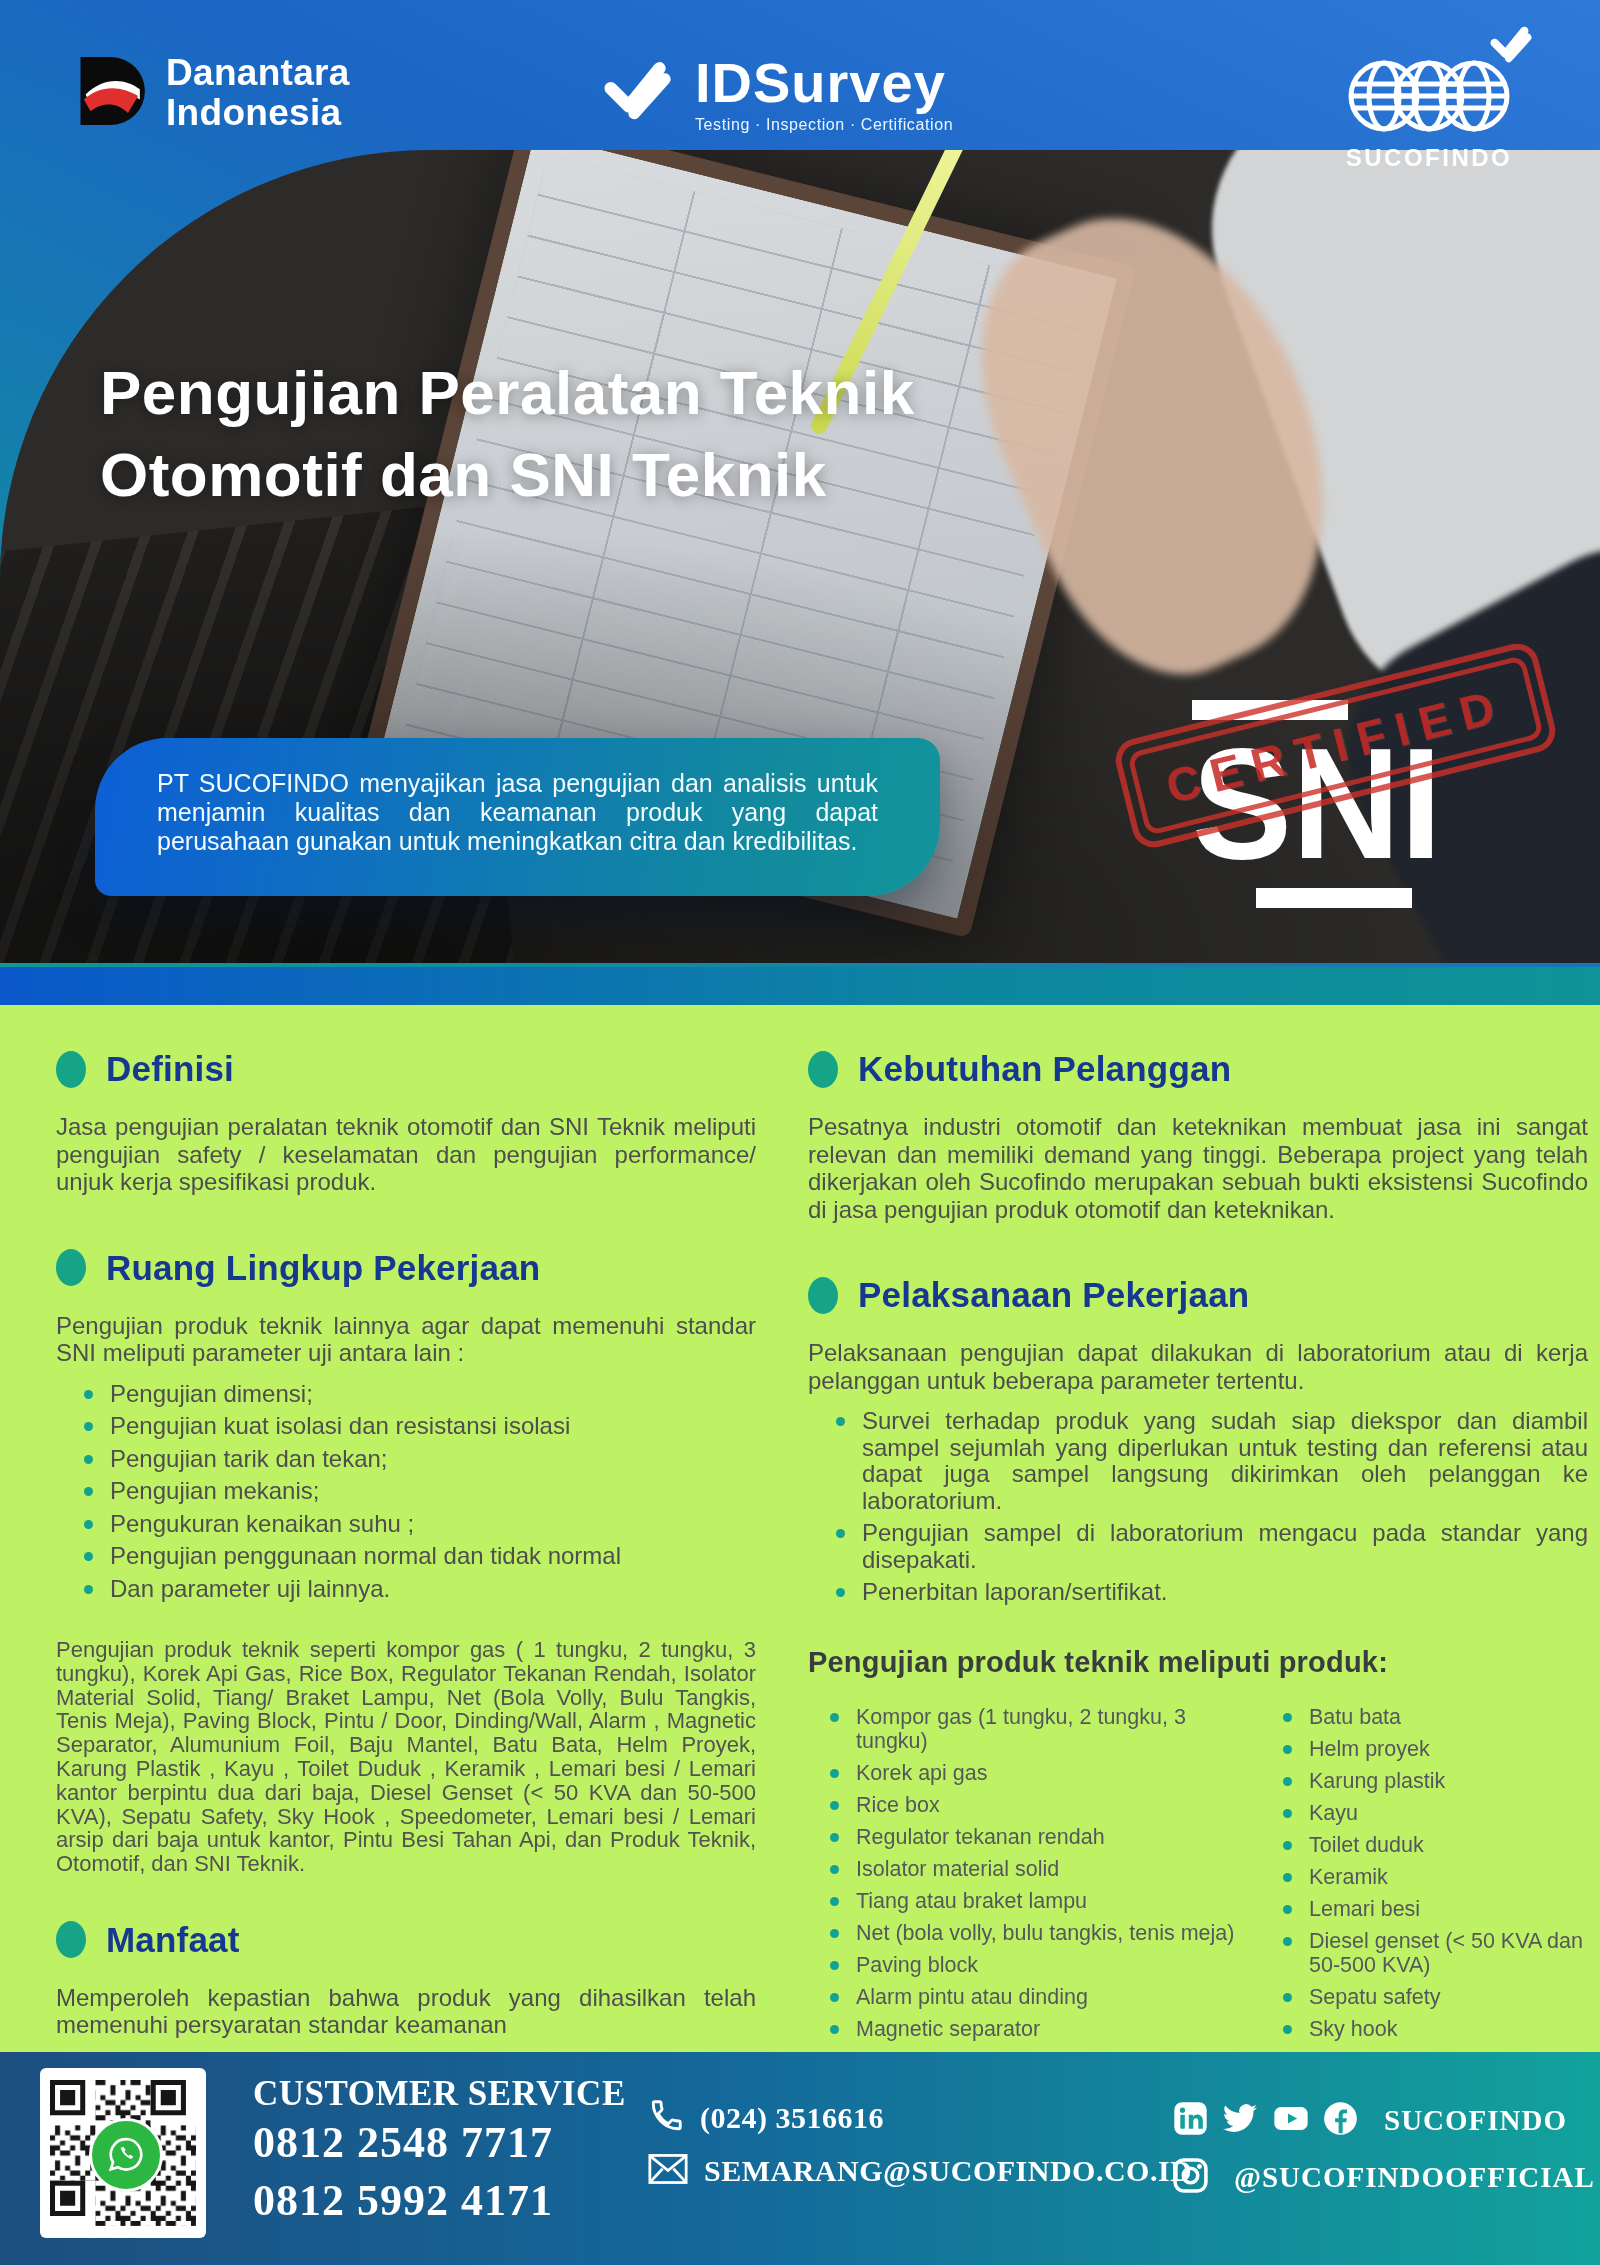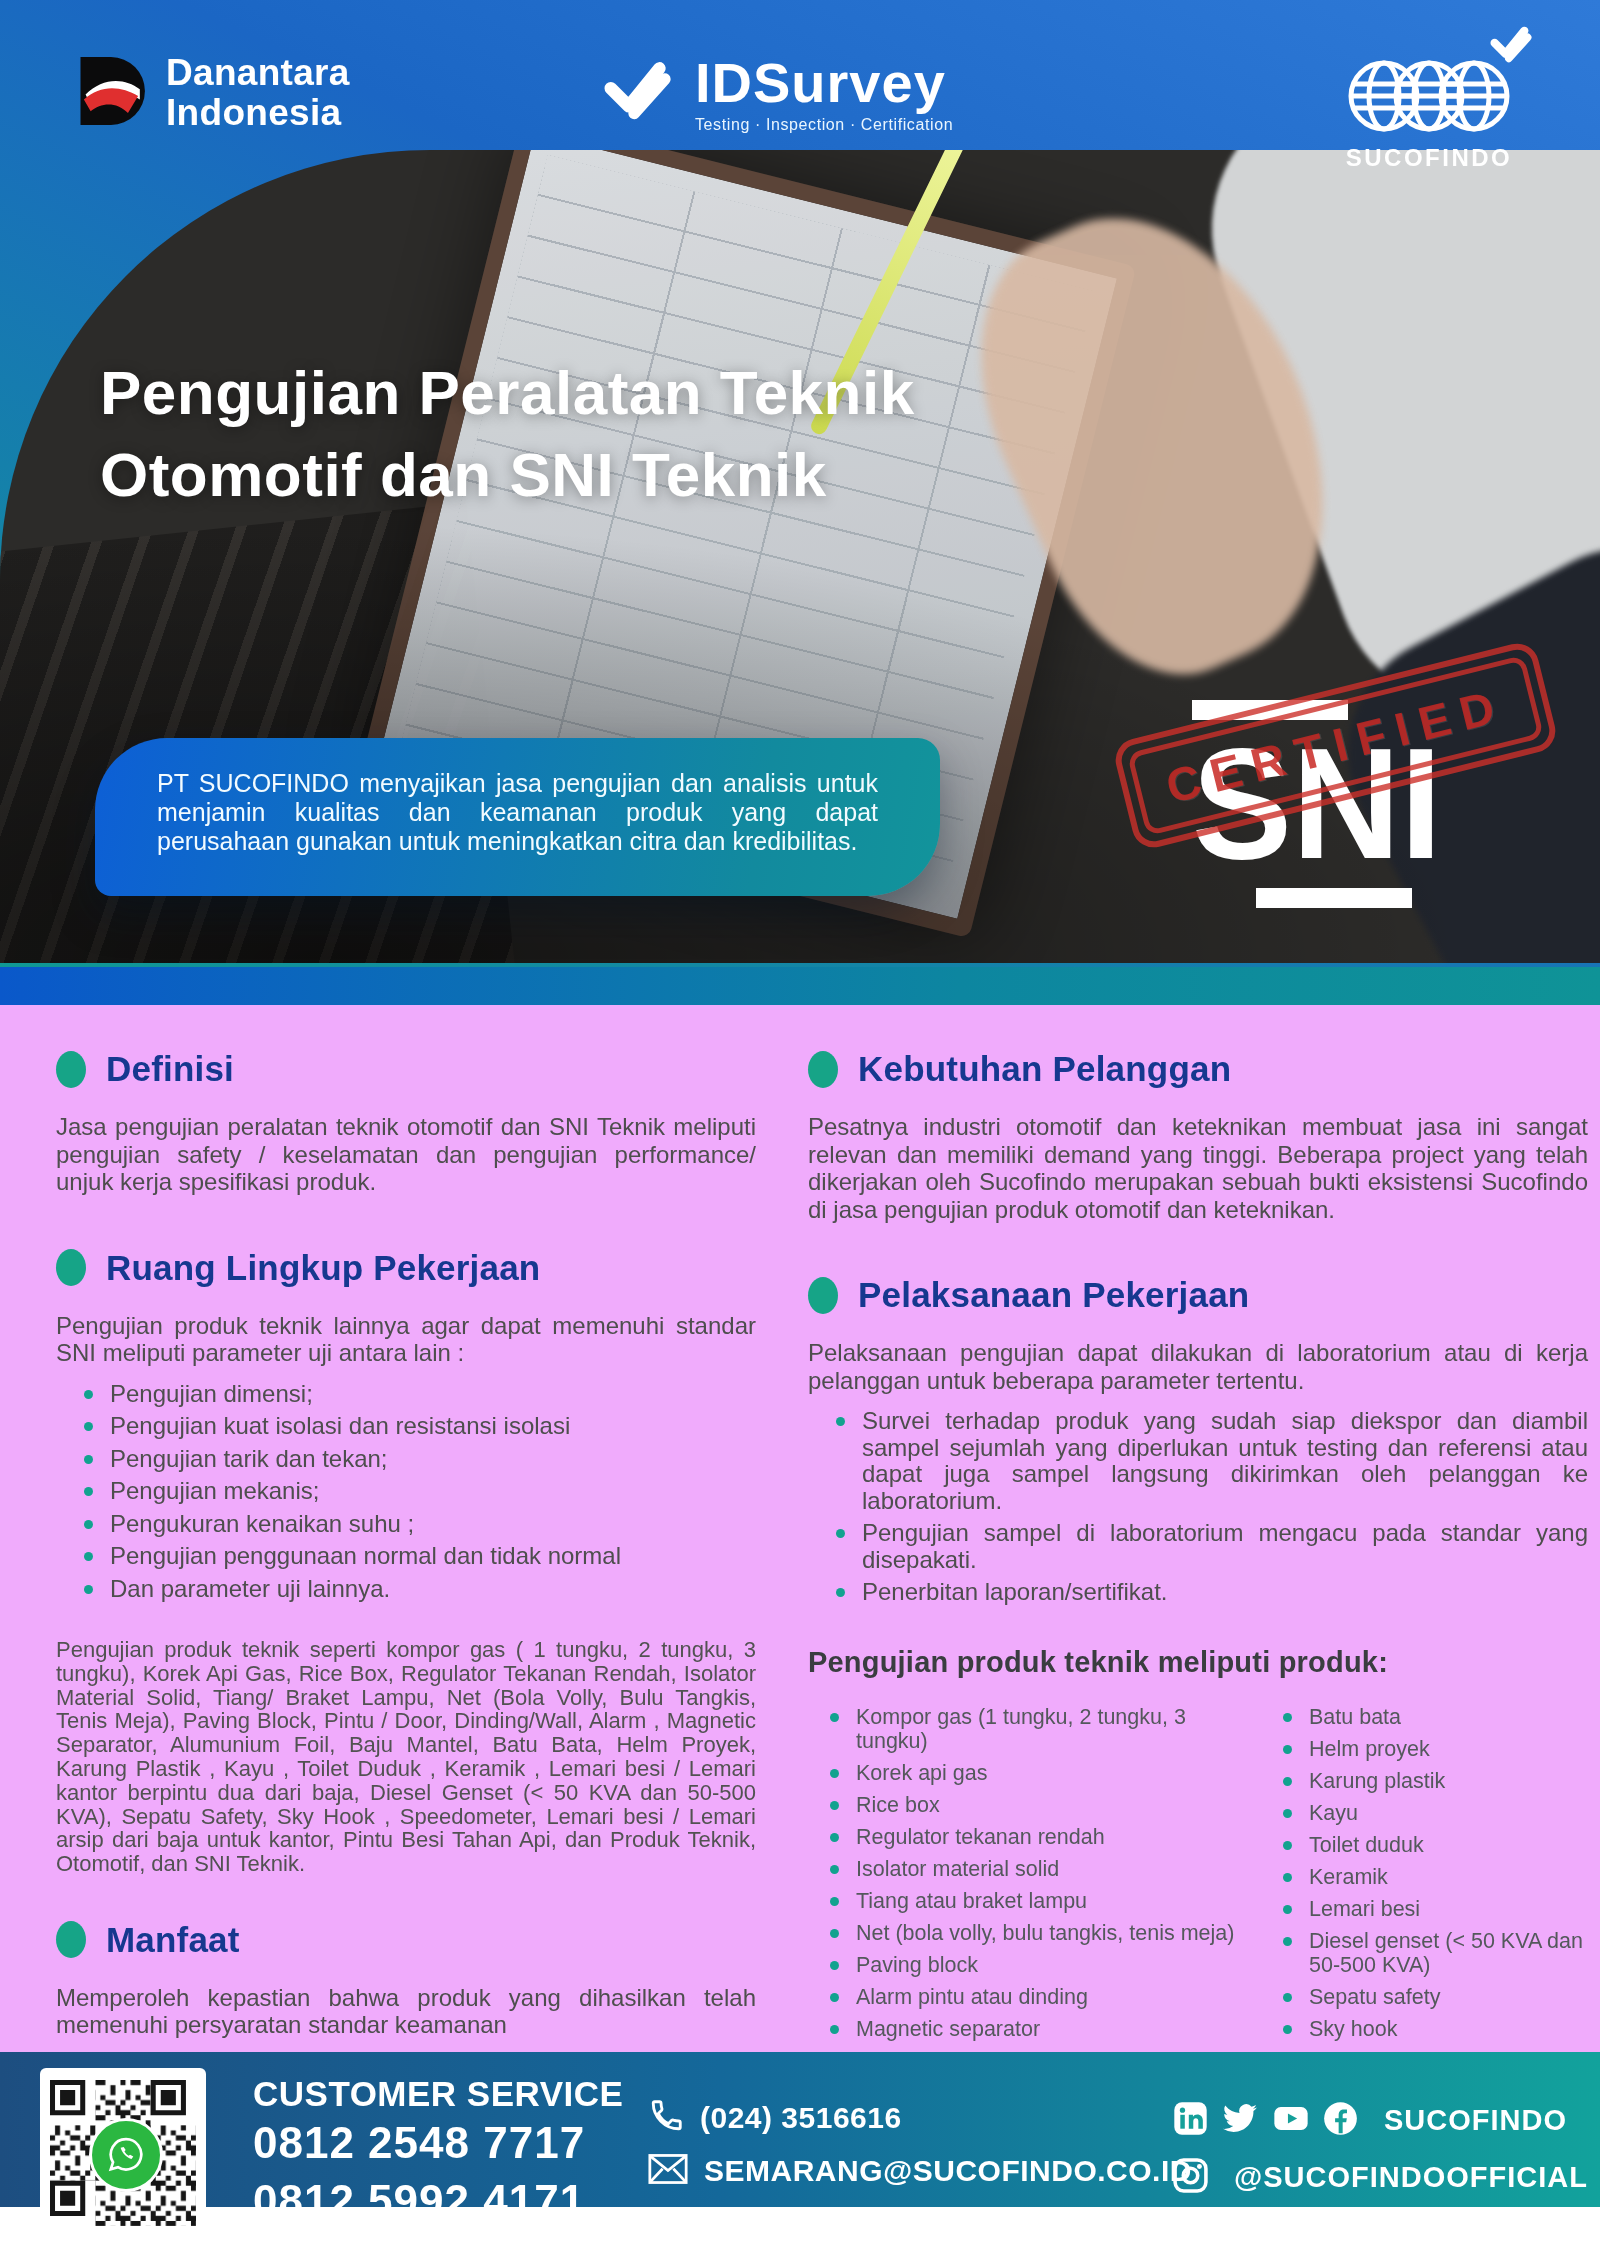--- a/index.html
+++ b/index.html
@@ -62,43 +62,43 @@
   .logo-danantara .txt{color:#fff;font-size:37px;line-height:40px;font-weight:800;letter-spacing:.3px;}
   .logo-idsurvey{position:absolute;left:600px;top:48px;display:flex;align-items:flex-start;gap:23px;}
   .logo-idsurvey .big{color:#fff;font-size:56px;font-weight:800;line-height:70px;letter-spacing:1px;}
   .logo-idsurvey .tag{color:#eaf6ff;font-size:16px;letter-spacing:.6px;margin-top:-2px;}
   .logo-sucofindo{position:absolute;right:66px;top:22px;width:210px;text-align:center;}
   .logo-sucofindo .check{position:absolute;right:2px;top:0;}
   .logo-sucofindo .name{color:#fff;font-size:24px;font-weight:800;letter-spacing:2.5px;margin-top:4px;}
 
   
   .content{position:absolute;left:0;top:1005px;width:1600px;height:1047px;box-sizing:border-box;
-        padding:44px 52px 0 56px;display:flex;gap:52px;overflow:hidden;background:#f0abfc;}
+        padding:44px 52px 0 56px;display:flex;gap:52px;overflow:hidden;background:#bef264;}
   .col-left{width:700px;flex:none;}
   .col-right{flex:1;}
   .sec-h{display:flex;align-items:center;gap:20px;margin:0 0 24px 0;}
   .sec-h .dot{width:30px;height:37px;border-radius:50%;background:#16a487;flex:none;}
   .sec-h .t{font-size:35px;font-weight:800;color:#16388f;letter-spacing:.2px;}
   .body-p{font-size:24px;color:#4e4e4e;line-height:27.5px;text-align:justify;margin:0;}
   .small-p{font-size:22px;color:#525252;line-height:23.8px;text-align:justify;margin:0;}
   ul.blist{list-style:none;margin:14px 0 0 0;padding:0 0 0 28px;}
   ul.blist li{position:relative;font-size:24px;color:#4e4e4e;line-height:26.5px;padding-left:26px;
         margin-bottom:6px;text-align:justify;}
   ul.blist li::before{content:"";position:absolute;left:0;top:9px;width:9px;height:9px;border-radius:50%;background:#12a28f;}
   .mt44{margin-top:44px;} .mt36{margin-top:36px;} .mt52{margin-top:52px;} .mt30{margin-top:30px;}
   .prod-h{font-size:29px;font-weight:800;color:#3a3d40;margin:40px 0 0 0;letter-spacing:.2px;}
   .prod-cols{display:flex;gap:26px;margin-top:26px;}
   ul.plist{list-style:none;margin:0;padding:0 0 0 22px;flex:none;}
   ul.plist.c1{width:405px;} ul.plist.c2{width:305px;}
   ul.plist li{position:relative;font-size:21.5px;color:#54585c;line-height:24px;padding-left:26px;margin-bottom:8px;}
   ul.plist li::before{content:"";position:absolute;left:0;top:8px;width:9px;height:9px;border-radius:50%;background:#12a28f;}
 
   
-  .footer{position:absolute;left:0;top:2052px;width:1600px;height:155px;
-        background:linear-gradient(90deg,#1d4e80 0%,#14689a 45%,#12a29c 100%);}
+  .footer{position:absolute;left:0;top:2052px;width:1600px;height:213px;
+        background:linear-gradient(90deg,#1d4e80 0%,#14689a 45%,#12a29c 100%);font-family:Liberation Serif, serif;}
   .qr-tile{position:absolute;left:40px;top:16px;width:166px;height:170px;background:#fff;border-radius:6px;
         display:flex;align-items:center;justify-content:center;}
   .qr-tile svg{width:146px;height:150px;}
   .wa-badge{position:absolute;left:89px;top:66px;width:68px;height:68px;border-radius:50%;background:#2bb741;
         border:3px solid #fff;display:flex;align-items:center;justify-content:center;}
   .cs{position:absolute;left:253px;top:22px;color:#fff;}
   .cs .label{font-size:35px;font-weight:900;letter-spacing:.5px;}
   .cs .num{font-size:44px;font-weight:800;letter-spacing:1px;line-height:58px;}
   .contact{position:absolute;left:648px;top:46px;color:#fff;}
   .contact .row{display:flex;align-items:center;gap:16px;margin-bottom:14px;}

